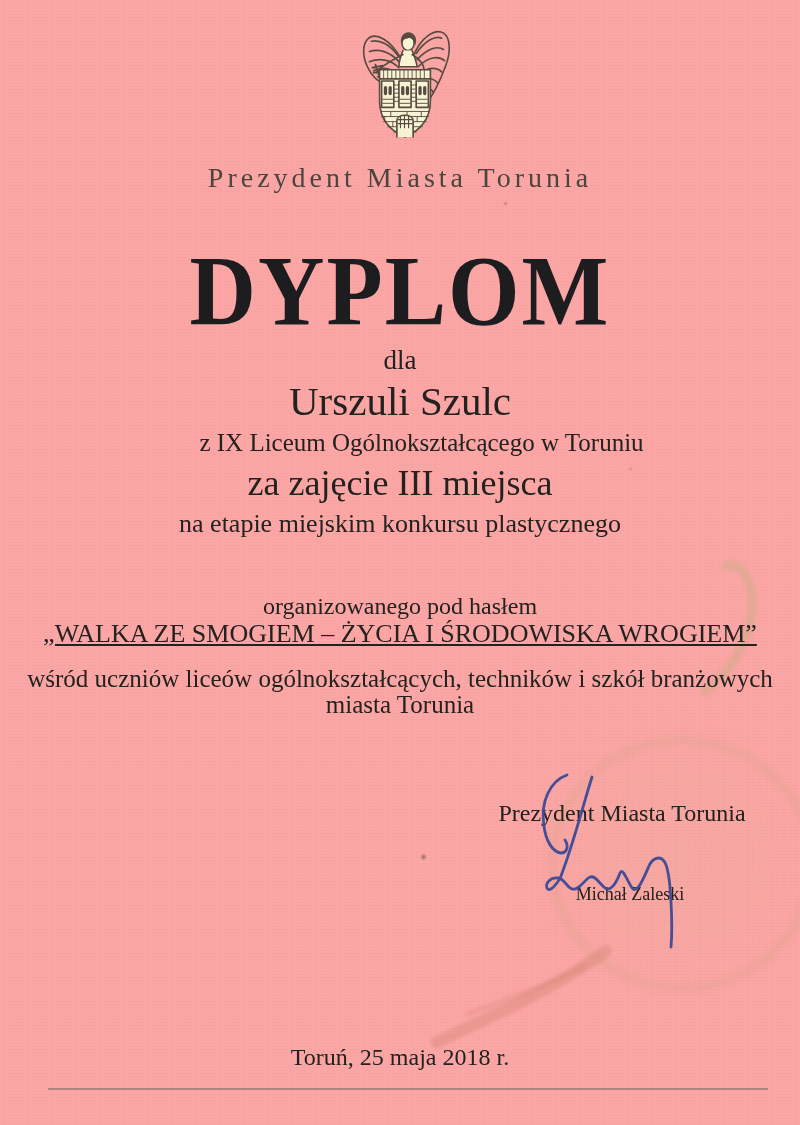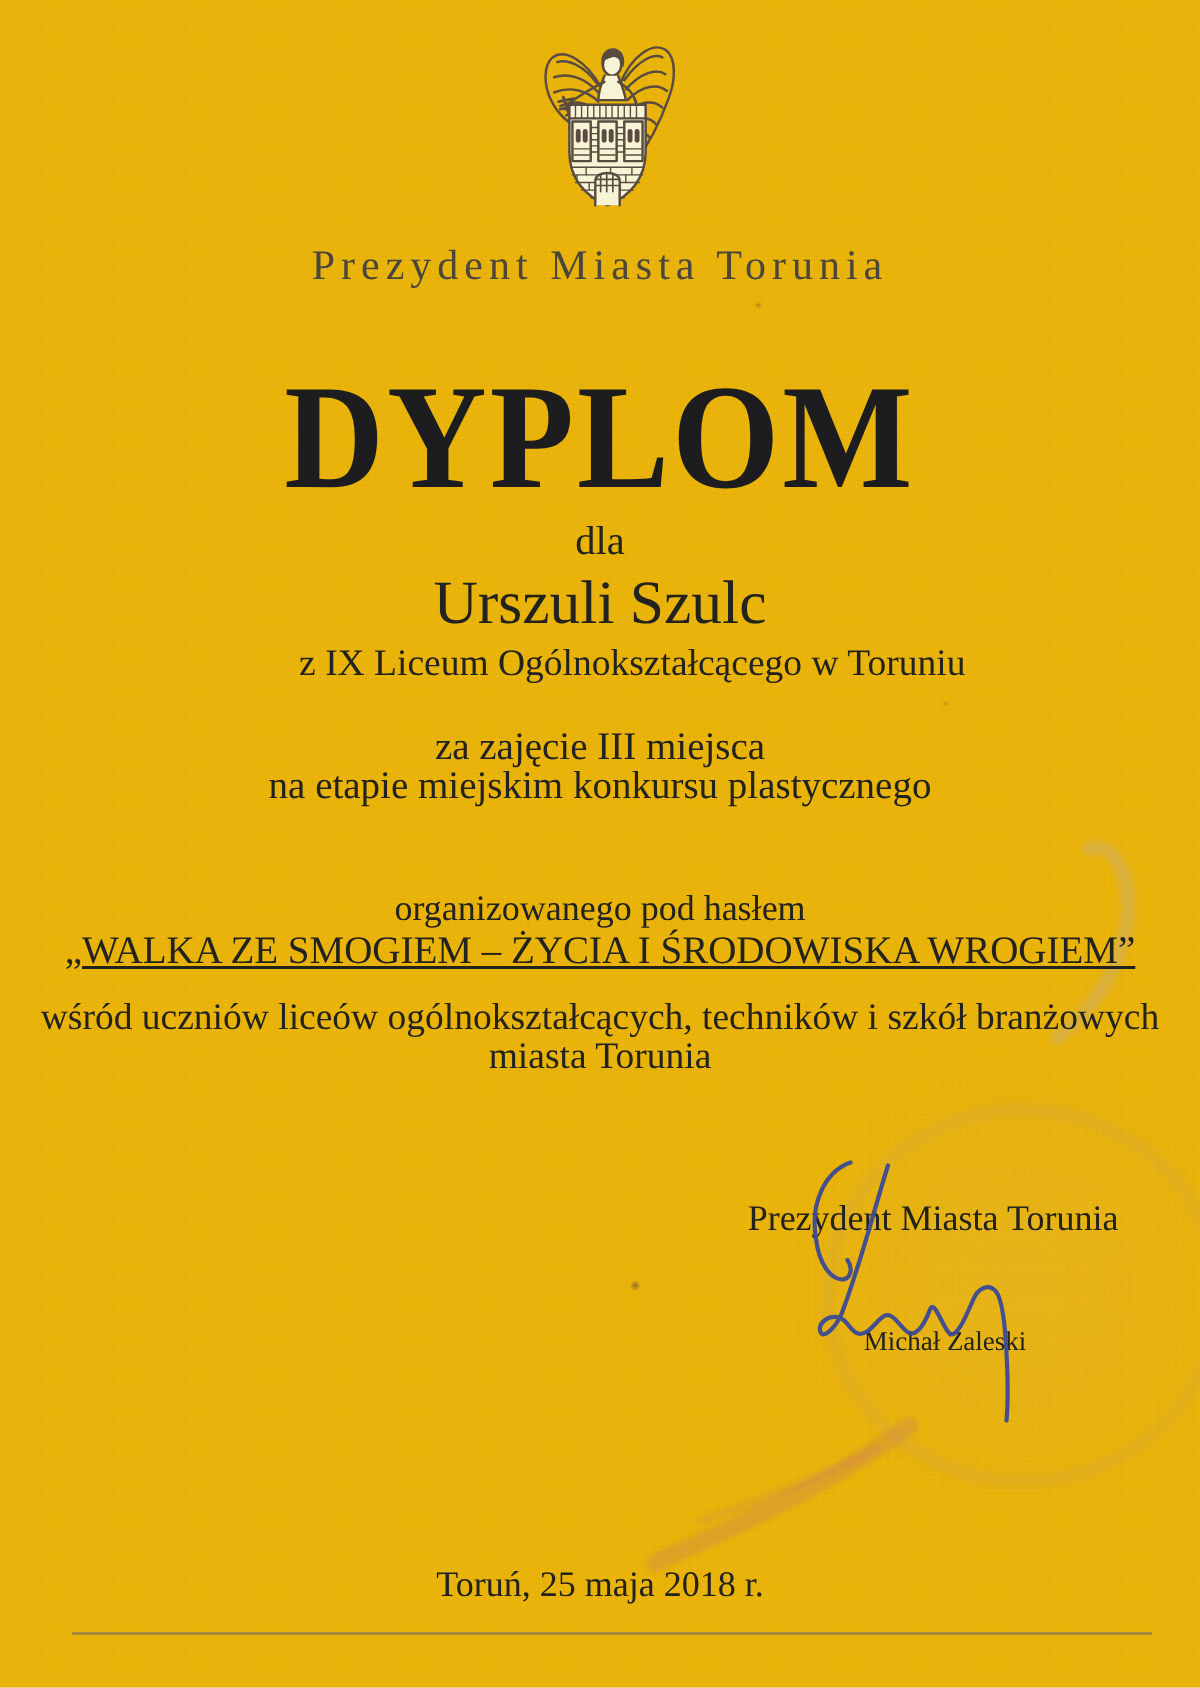--- a/index.html
+++ b/index.html
@@ -1,34 +1,34 @@
 <!DOCTYPE html>
 <html lang="pl"><head>
 <meta charset="utf-8">
 <style>
   html,body{margin:0;padding:0;background:#e8e6cf;}
   .page{
     position:relative;width:800px;height:1125px;margin:0 auto;
-    background:#eab308;overflow:hidden;
+    background:#fca5a5;overflow:hidden;
     font-family:"Liberation Serif","DejaVu Serif",serif;
   }
   .texture{
     position:absolute;inset:0;pointer-events:none;
     background:
       repeating-linear-gradient(0deg, rgba(120,110,60,0.03) 0 1px, rgba(255,255,255,0.0) 1px 3px),
       repeating-linear-gradient(90deg, rgba(255,255,250,0.025) 0 2px, rgba(0,0,0,0.0) 2px 6px);
   }
   .line{position:absolute;left:0;right:0;text-align:center;color:#22221f;line-height:1.08;white-space:nowrap;}
   .issuer{top:163px;font-size:28px;letter-spacing:4px;color:#4a463c;}
   .title{top:238px;font-size:92px;font-weight:bold;letter-spacing:2px;color:#1d1d1f;
          transform:scaleY(1.08);transform-origin:50% 0;margin:0;}
   .dla{top:346px;font-size:27px;}
   .recipient{top:379px;font-size:41px;}
   .school{top:429px;font-size:25px;padding-left:43px;}
-  .award{top:484px;font-size:26px;}
+  .award{top:464px;font-size:36px;}
   .stage{top:510px;font-size:26px;}
   .contest{top:541px;font-size:29px;letter-spacing:0.5px;}
   .organized{top:594px;font-size:24px;}
   .slogan{top:620px;font-size:26px;text-decoration:underline;}
   .aud1{top:665px;font-size:25px;}
   .aud2{top:691px;font-size:25px;text-align:center;}
   .sign-block{position:absolute;left:472px;top:0;width:300px;text-align:center;}
   .signer-title{position:absolute;left:0;right:0;top:800px;font-size:24px;color:#22221f;white-space:nowrap;}
   .signer-name{position:absolute;left:16px;right:0;top:884px;font-size:18px;color:#22221f;white-space:nowrap;}
   .date-line{top:1045px;font-size:24px;}

